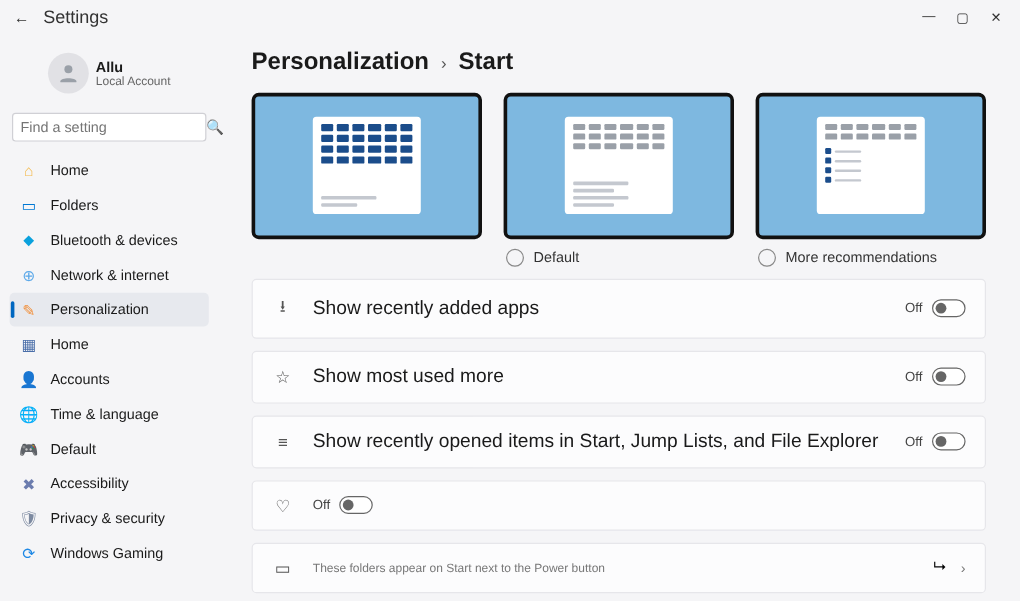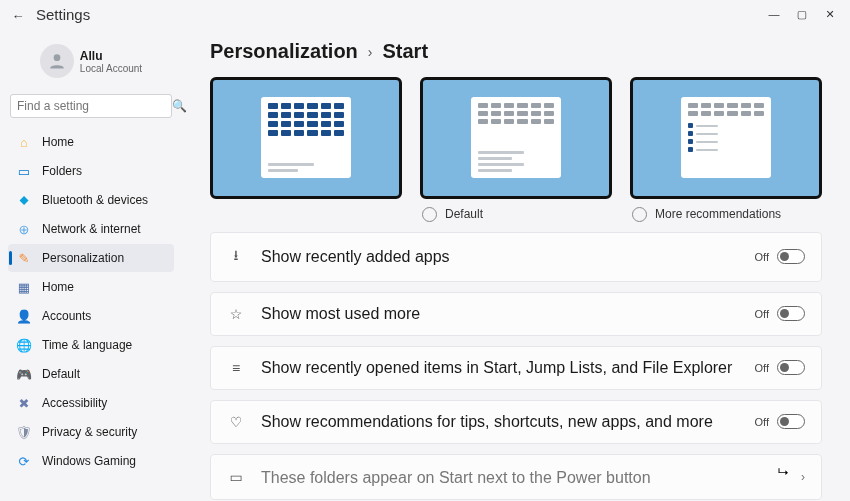--- a/index.html
+++ b/index.html
@@ -113,21 +113,21 @@
   .radio-dot.sel::after { content:""; width:8px; height:8px; border-radius:50%; background:#0067c0; }
 
   .card {
     background:#fcfcfd; border:1px solid #e6e6ea; border-radius:4px;
     padding: 12px 16px; margin-top:10px;
     display:flex; align-items:center; gap:16px;
   }
   .card .cicon { width:18px; color:#555; font-size:14px; display:flex; justify-content:center; }
   .card .ctext { flex:1; }
   .card .ctitle { font-size:16px; color:#1a1a1a; }
-  .card .csub { font-size:16px; color:#777; margin-top:2px; }
+  .card .csub { font-size:10px; color:#777; margin-top:2px; }
   .toggle-wrap { display:flex; align-items:center; gap:8px; }
   .toggle-label { font-size:11px; color:#444; }
   .toggle {
     width:28px; height:15px; border-radius:8px; border:1.2px solid #666;
     background:#fff; position:relative;
   }
   .toggle::after {
     content:""; position:absolute; left:2px; top:1.5px; width:9px; height:9px;
     border-radius:50%; background:#666;
   }
@@ -395,23 +395,20 @@
           <div class="ctext">
             <div class="ctitle">Show recently opened items in Start, Jump Lists, and File Explorer</div>
           </div>
           <div class="toggle-wrap">
             <span class="toggle-label">Off</span>
             <span class="toggle"></span>
           </div>
         </div>
         <div class="card">
           <div class="cicon">♡</div>
-          <div class="ctext">
-            <div class="ctitle">Show recommendations for tips, shortcuts, new apps, and more</div>
-          </div>
           <div class="toggle-wrap">
             <span class="toggle-label">Off</span>
             <span class="toggle"></span>
           </div>
         </div>
       </div>
 
     <div class="card">
       <div class="cicon">
           <span>▭</span>

